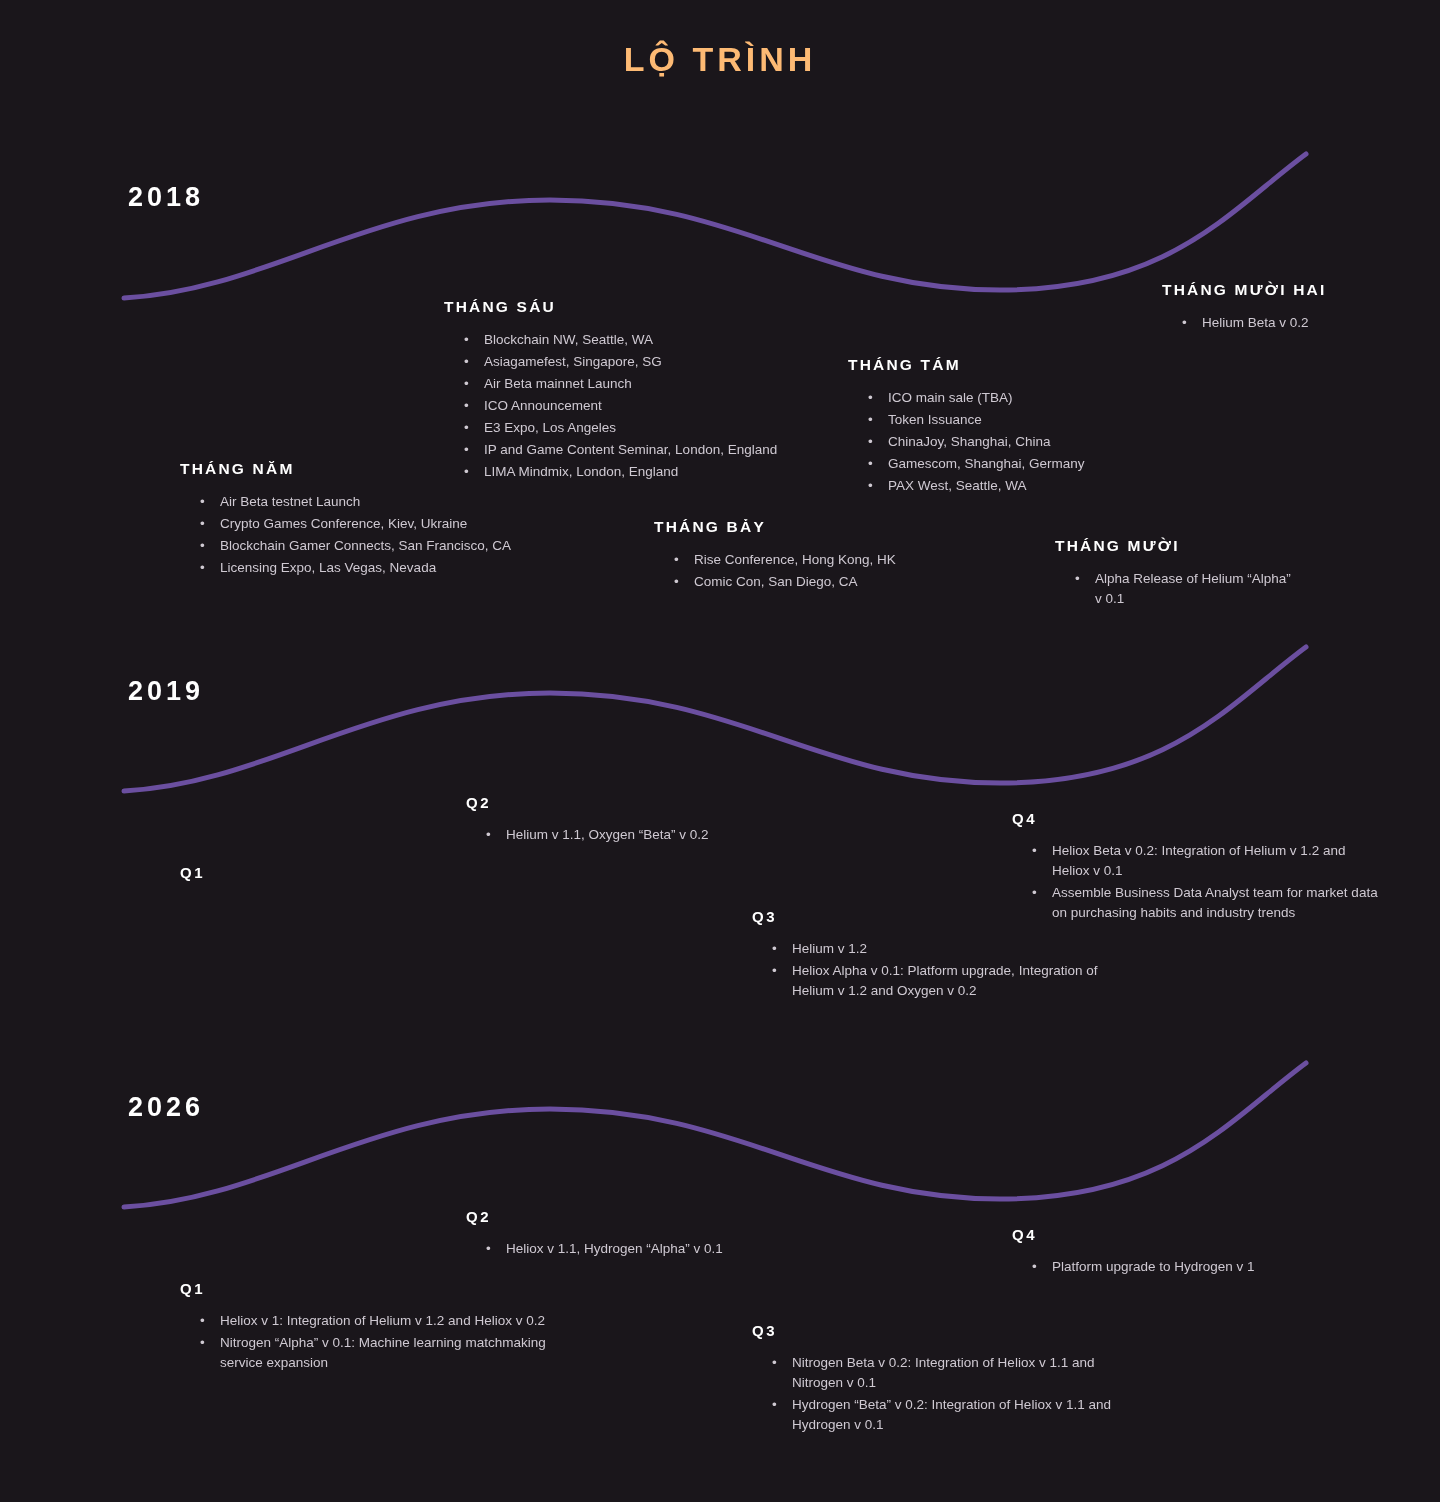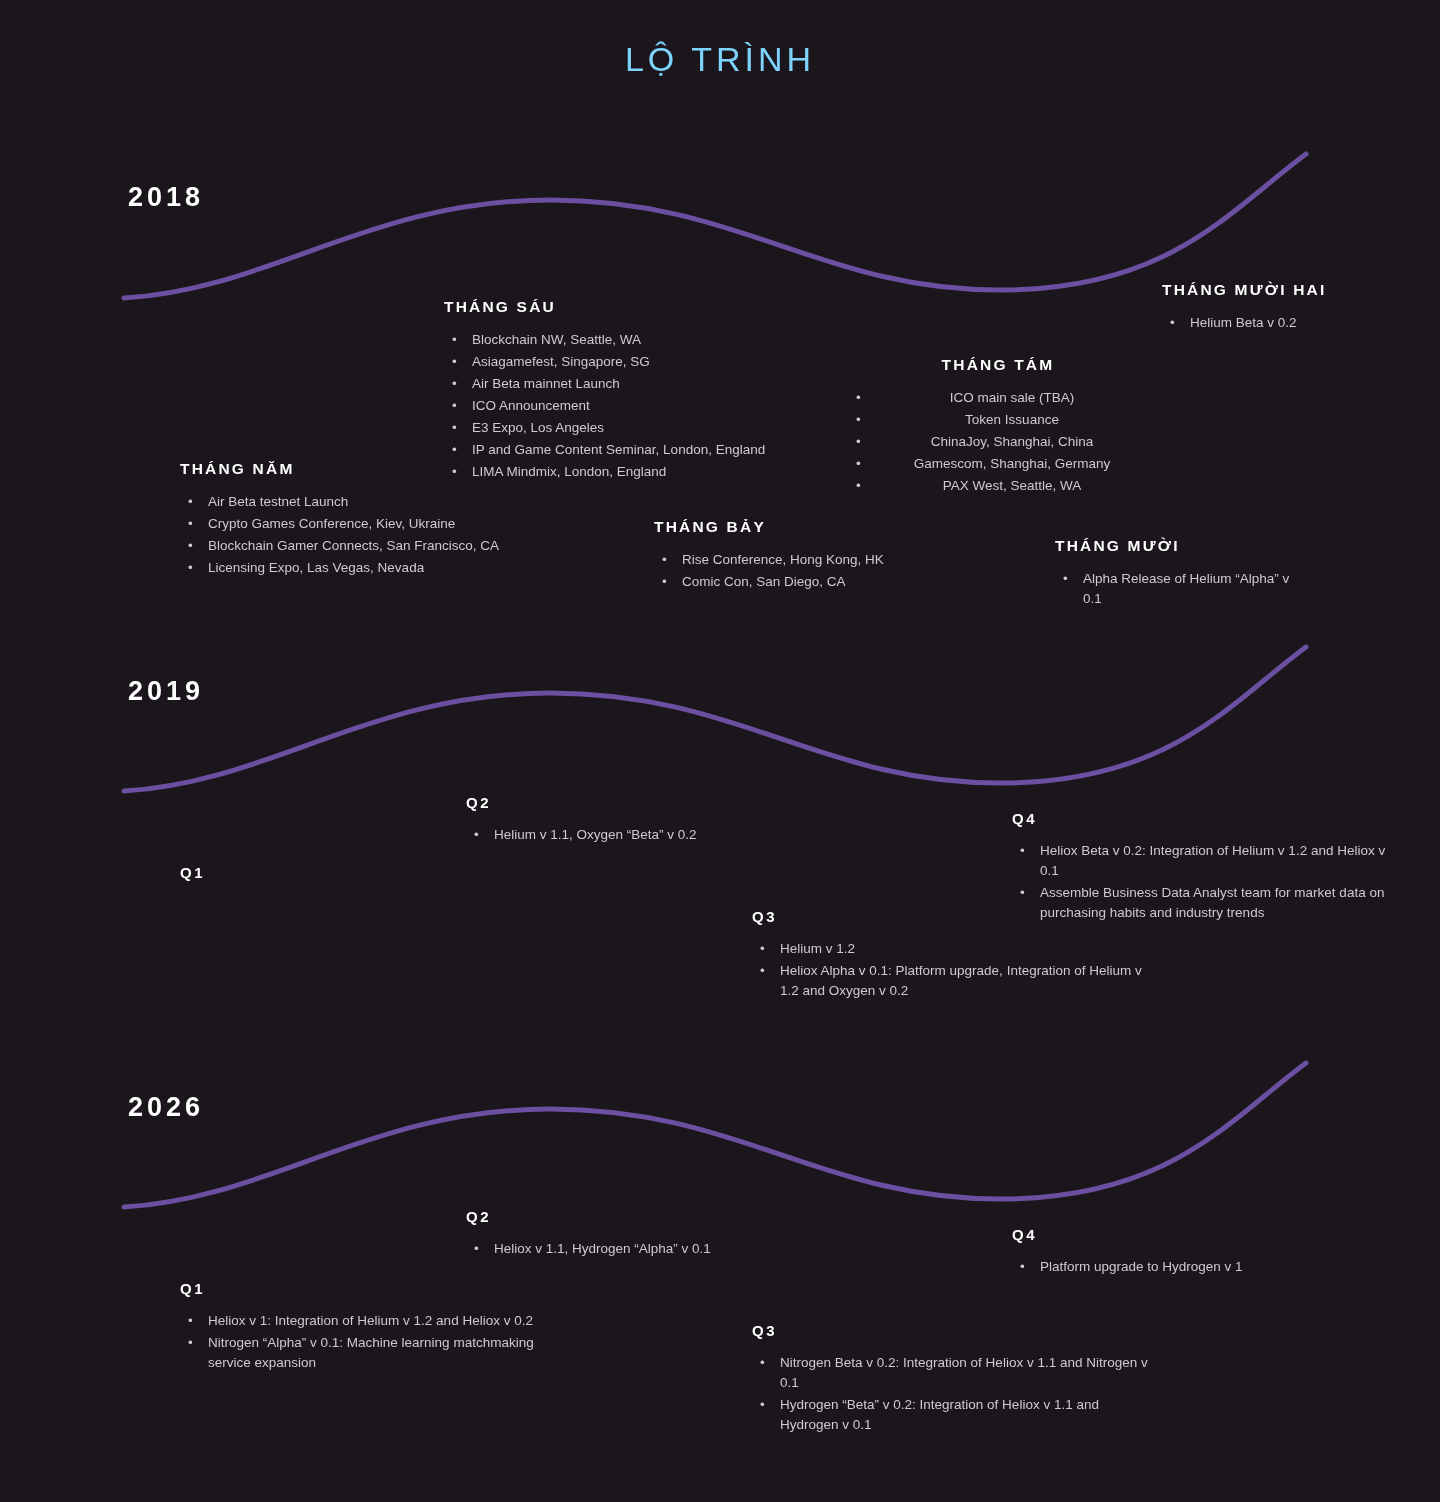--- a/index.html
+++ b/index.html
@@ -15,23 +15,23 @@
     color: #e9e6ea;
     overflow: hidden;
   }
   .page-title {
     position: absolute;
     top: 40px;
     left: 0;
     width: 1440px;
     text-align: center;
     font-size: 34px;
-    font-weight: normal;
+    font-weight: bold;
     letter-spacing: 4px;
-    color: #7dd3fc;
+    color: #fdba74;
   }
   .year-label {
     position: absolute;
     font-size: 27px;
     font-weight: bold;
     letter-spacing: 4px;
     color: #ffffff;
   }
   .wave {
     position: absolute;
@@ -50,21 +50,21 @@
     color: #ffffff;
     margin-bottom: 14px;
     white-space: nowrap;
   }
   .block-title.q {
     letter-spacing: 2.6px;
     font-size: 15px;
   }
   ul.items {
     list-style: none;
-    margin: 0;
+    margin: 12px;
     padding: 0;
   }
   ul.items li {
     position: relative;
     padding-left: 28px;
     font-size: 13.5px;
     line-height: 20px;
     color: #cfc9d2;
     margin-bottom: 2px;
   }
@@ -75,21 +75,21 @@
     top: 0;
     color: #cfc9d2;
     font-size: 13.5px;
   }
   
   #year-2018 { top: 182px; left: 128px; }
   #wave-2018 { top: 140px; }
   #b-thang-nam   { top: 460px; left: 180px; width: 400px; }
   #b-thang-sau   { top: 298px; left: 444px; width: 420px; }
   #b-thang-bay   { top: 518px; left: 654px; width: 330px; }
-  #b-thang-tam   { top: 356px; left: 848px; width: 300px; text-align: center; }
+  #b-thang-tam   { top: 356px; left: 848px; width: 300px; }
   #b-thang-muoi  { top: 537px; left: 1055px; width: 250px; }
   #b-thang-muoi-hai { top: 281px; left: 1162px; width: 260px; }
   
   #year-2019 { top: 676px; left: 128px; }
   #wave-2019 { top: 633px; }
   #b-2019-q1 { top: 864px; left: 180px; width: 400px; }
   #b-2019-q2 { top: 794px; left: 466px; width: 400px; }
   #b-2019-q3 { top: 908px; left: 752px; width: 400px; }
   #b-2019-q4 { top: 810px; left: 1012px; width: 380px; }
   

